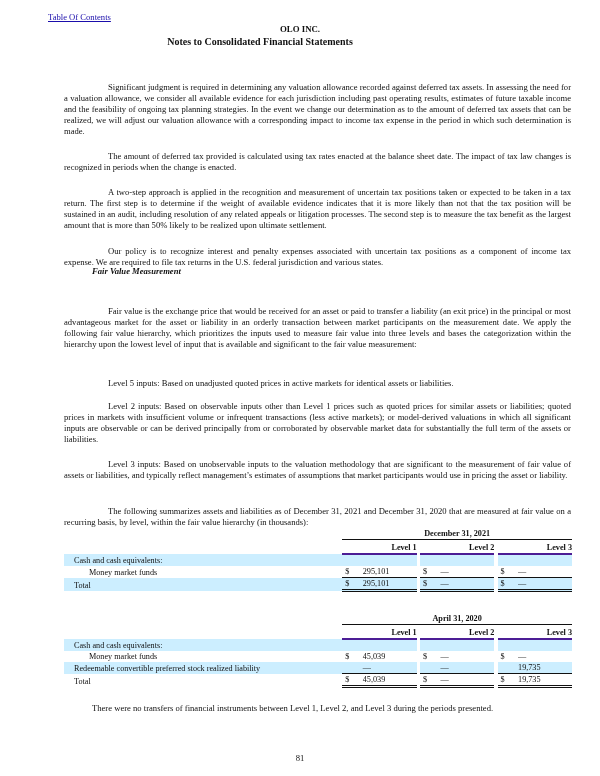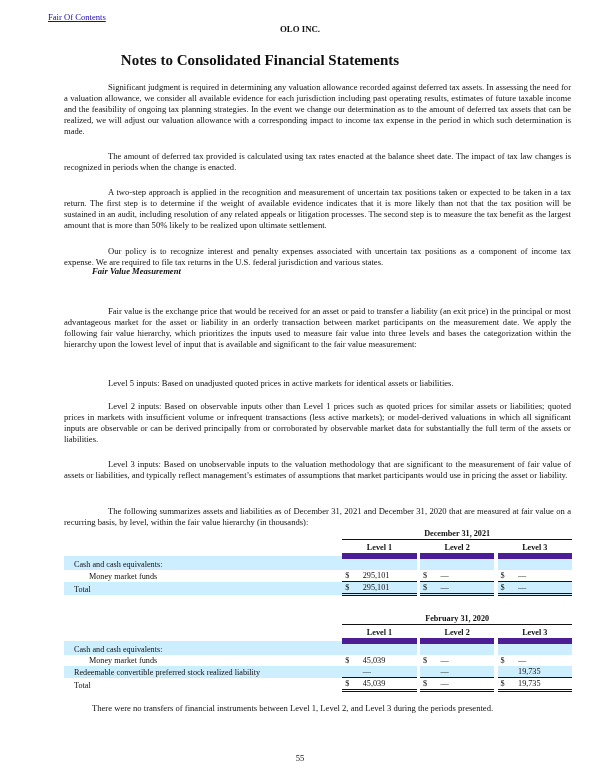--- a/index.html
+++ b/index.html
@@ -10,60 +10,60 @@
   }
   .toc-link {
     position: absolute; left: 48px; top: 12px;
     color: #1a0dab; text-decoration: underline; font-size: 8.6px; cursor: pointer;
   }
   .company {
     position: absolute; left: 0; width: 600px; top: 24px; text-align: center;
     font-weight: bold; font-size: 8.8px;
   }
   .notes-title {
-    position: absolute; left: 0; width: 520px; top: 55px; text-align: center;
-    font-weight: bold; font-size: 15px;
+    position: absolute; left: 0; width: 520px; top: 36px; text-align: center;
+    font-weight: bold; font-size: 10px;
   }
   .p {
     position: absolute; left: 48px; width: 507px; text-align: justify;
     margin: 16px;
   }
   .p .indent { display: inline-block; width: 44px; }
   .subhead {
     position: absolute; left: 92px; font-weight: bold; font-style: italic;
   }
   
   .fv-table {
     position: absolute; left: 48px; width: 508px;
     border-collapse: collapse; font-size: 8.2px; margin-left: 16px;
   }
   .fv-table td { padding: 0; height: 11px; line-height: 11px; vertical-align: bottom; white-space: nowrap; }
   .fv-table .hdr-date td.date {
     text-align: center; font-weight: bold; border-bottom: 1px solid #111; height: 13px;
   }
   .fv-table .hdr-level td.lvl {
-    text-align: center; font-weight: bold; height: 13px;
-    border-bottom: 6px solid #4c1d95;
+    text-align: right; font-weight: bold; height: 13px;
+    border-bottom: 2px solid #4c1d95;
   }
   .fv-table tr.shade td { background: #cceeff; }
   .fv-table td.label { padding-left: 10px; }
   .fv-table td.label.ind { padding-left: 25px; }
   .fv-table td.dol { width: 16px; padding-left: 3px; }
   .fv-table td.num { width: 46px; padding-right: 4px; }
   .fv-table td.gap { width: 3px; background: transparent !important; }
   .fv-table tr.total td.dol, .fv-table tr.total td.num {
     border-top: 1px solid #111; border-bottom: 3px double #111;
   }
   .closing { position: absolute; left: 92px; top: 703px; }
   .page-num { position: absolute; left: 0; width: 600px; top: 753px; text-align: center; }
 </style>
 </head>
 <body>
 
-<a class="toc-link">Fair Of Contents</a>
+<a class="toc-link">Table Of Contents</a>
 <div class="company">OLO INC.</div>
 <div class="notes-title">Notes to Consolidated Financial Statements</div>
 
 <p class="p" style="top:66px"><span class="indent"></span><span>Significant judgment is required in determining any valuation allowance recorded against deferred tax assets. In assessing the need for a valuation allowance, we consider all available evidence for each jurisdiction including past operating results, estimates of future taxable income and the feasibility of ongoing tax planning strategies. In the event we change our determination as to the amount of deferred tax assets that can be realized, we will adjust our valuation allowance with a corresponding impact to income tax expense in the period in which such determination is made.</span></p>
 <p class="p" style="top:135px"><span class="indent"></span><span>The amount of deferred tax provided is calculated using tax rates enacted at the balance sheet date. The impact of tax law changes is recognized in periods when the change is enacted.</span></p>
 <p class="p" style="top:171px"><span class="indent"></span><span>A two-step approach is applied in the recognition and measurement of uncertain tax positions taken or expected to be taken in a tax return. The first step is to determine if the weight of available evidence indicates that it is more likely than not that the tax position will be sustained in an audit, including resolution of any related appeals or litigation processes. The second step is to measure the tax benefit as the largest amount that is more than 50% likely to be realized upon ultimate settlement.</span></p>
 <p class="p" style="top:230px"><span class="indent"></span><span>Our policy is to recognize interest and penalty expenses associated with uncertain tax positions as a component of income tax expense. We are required to file tax returns in the U.S. federal jurisdiction and various states.</span></p>
 
 <div class="subhead" style="top:266px">Fair Value Measurement</div>
 
@@ -150,21 +150,21 @@
     <col style="width:19px">
       <col style="width:45px">
       <col style="width:3px">
     <col style="width:19px">
       <col style="width:45px">
   </colgroup>
   <tbody>
       <tr class="hdr-date">
     <td></td>
         <td></td>
-    <td class="date" colspan="8">February 31, 2020</td>
+    <td class="date" colspan="8">April 31, 2020</td>
   </tr>
   <tr class="hdr-level">
     <td></td>
         <td></td>
     <td class="lvl" colspan="2">Level 1</td>
         <td class="gap"></td>
     <td class="lvl" colspan="2">Level 2</td>
         <td class="gap"></td>
     <td class="lvl" colspan="2">Level 3</td>
   </tr>
@@ -213,13 +213,13 @@
     <td class="dol">$</td>
     <td class="num">—</td>
         <td class="gap"></td>
     <td class="dol">$</td>
     <td class="num">19,735</td>
   </tr>
 </tbody>
   </table>
 
 <div class="closing">There were no transfers of financial instruments between Level 1, Level 2, and Level 3 during the periods presented.</div>
-<div class="page-num">55</div>
+<div class="page-num">81</div>
 
 </body></html>

